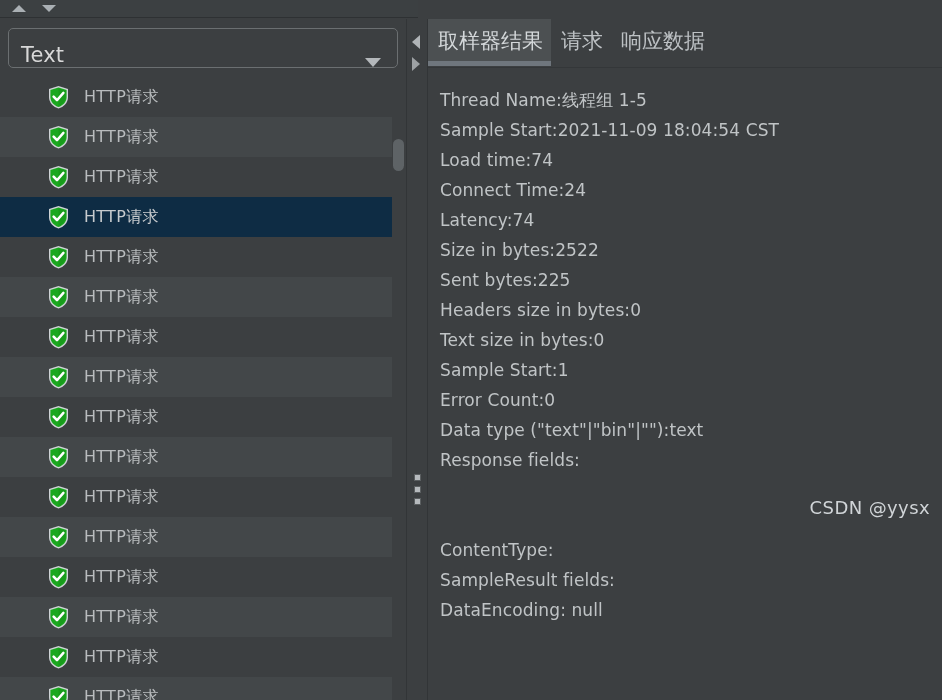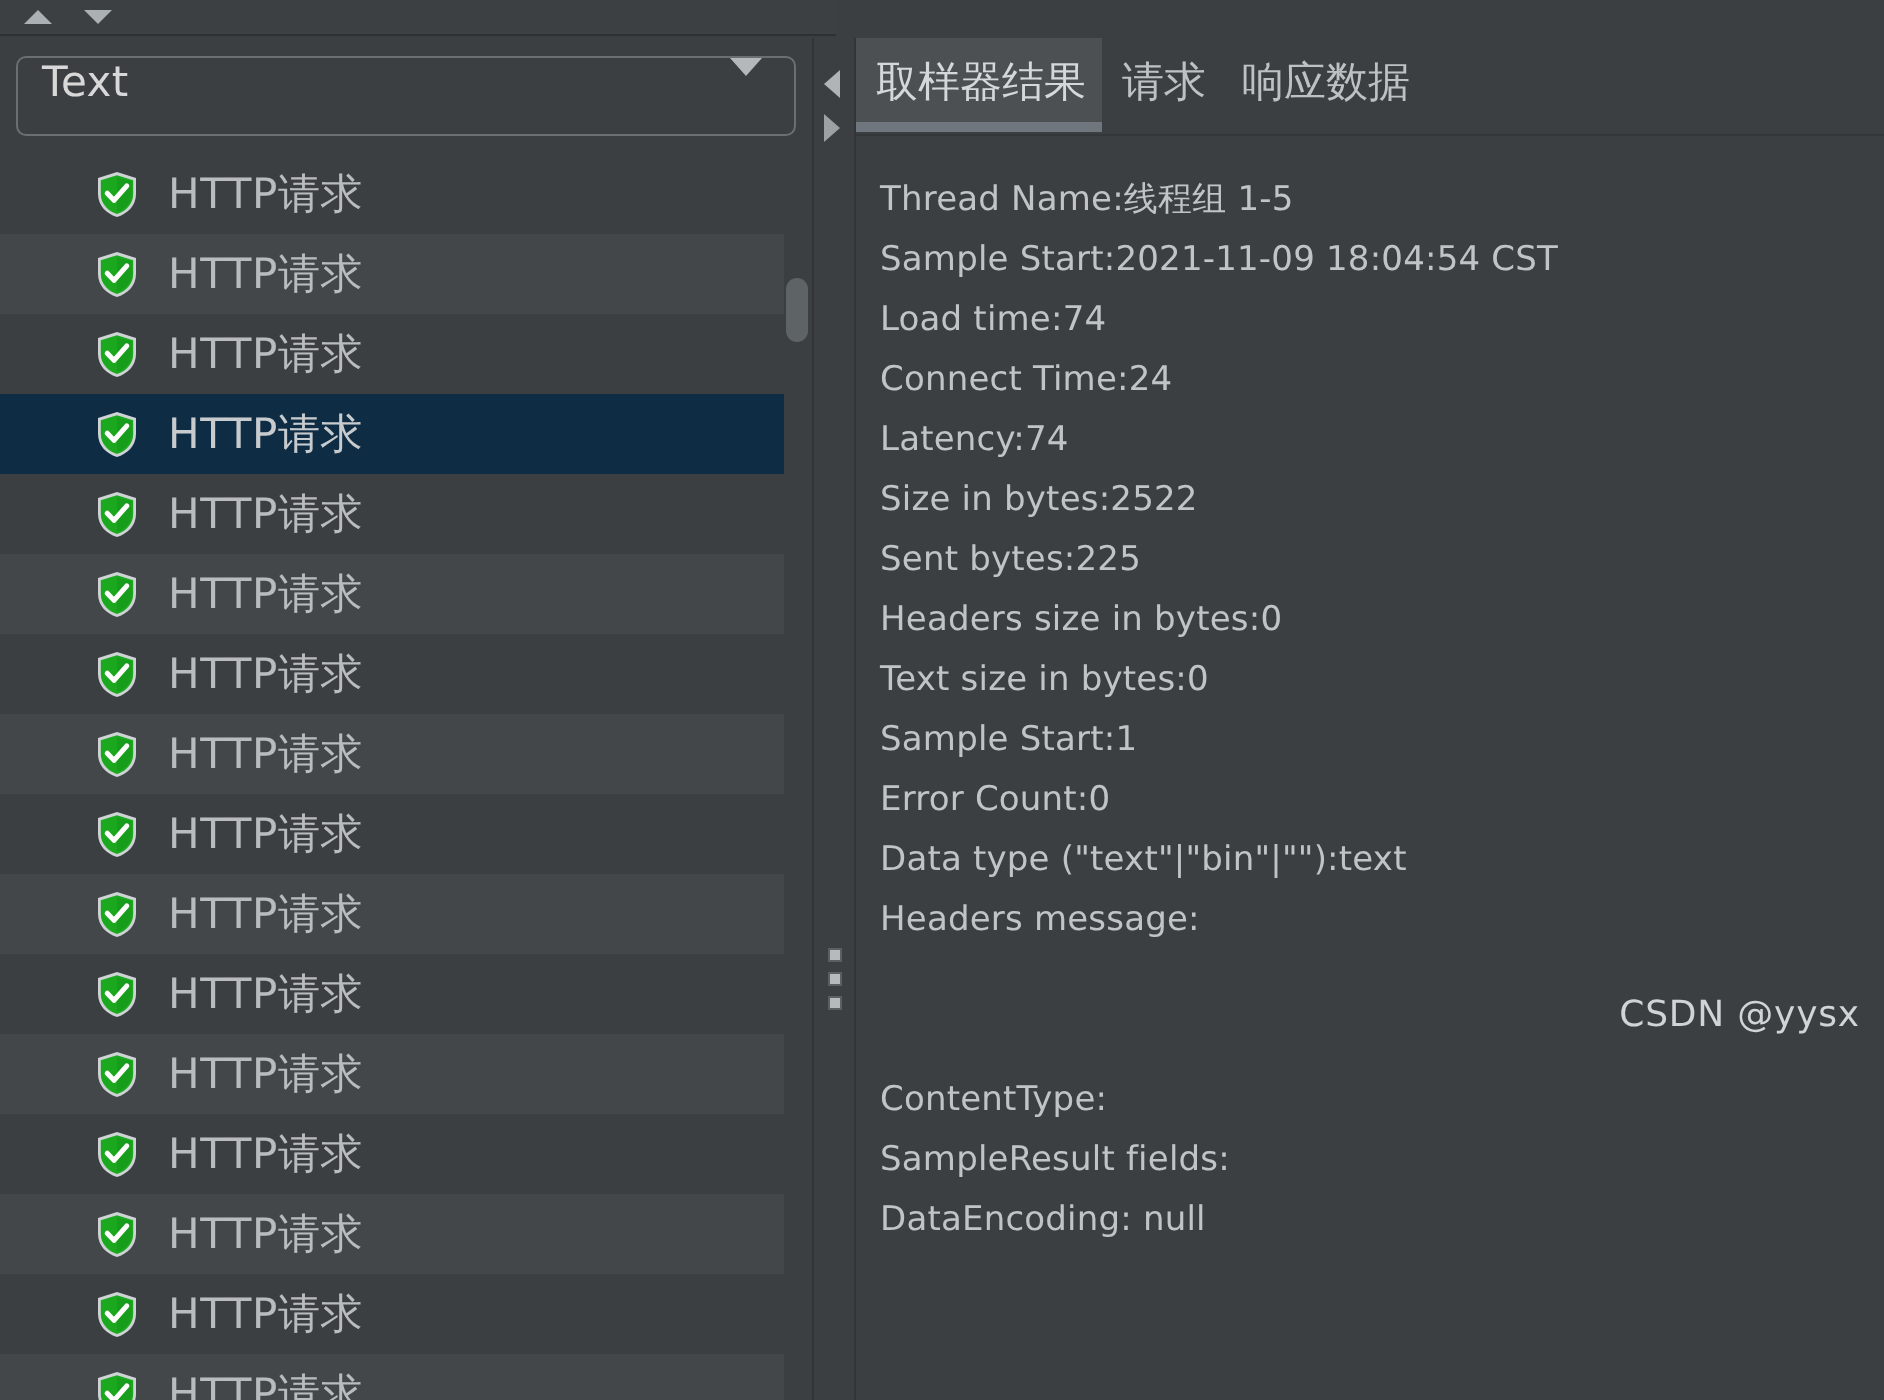--- a/index.html
+++ b/index.html
@@ -54,21 +54,21 @@
 
   .combo-wrap {
     position: absolute; left: 8px; top: 9px;
     width: 390px; height: 40px;
   }
   .combo {
     width: 100%; height: 100%;
     background: #3c3f41;
     border: 1px solid #6b6f71;
     border-radius: 5px;
-    display: flex; align-items: flex-start;
+    display: flex; align-items: flex-end;
     padding: 0 12px;
     cursor: pointer;
   }
   .combo-value {
     flex: 1;
     color: #d8d8d8;
     font-size: 21px;
     letter-spacing: .2px;
   }
   .combo-arrow {
@@ -97,21 +97,21 @@
   .shield {
     width: 23px; height: 24px;
     flex: 0 0 23px;
     position: relative;
     margin-right: 14px;
   }
   .shield svg { display: block; }
 
   .row-label {
     color: #b9bcbe;
-    font-size: 21px;
+    font-size: 16px;
     letter-spacing: .3px;
     white-space: nowrap;
   }
   .row.selected .row-label { color: #c7cbce; }
 
   
   .list-scroll-track {
     position: absolute; right: 0; top: 58px;
     width: 14px; height: 623px;
     background: #3c3f41;
@@ -463,21 +463,21 @@
         <div class="line">Load time:74</div>
         <div class="line">Connect Time:24</div>
         <div class="line">Latency:74</div>
         <div class="line">Size in bytes:2522</div>
         <div class="line">Sent bytes:225</div>
         <div class="line">Headers size in bytes:0</div>
         <div class="line">Text size in bytes:0</div>
         <div class="line">Sample Start:1</div>
         <div class="line">Error Count:0</div>
         <div class="line">Data type ("text"|"bin"|""):text</div>
-        <div class="line">Headers message:</div>
+        <div class="line">Response fields:</div>
         <div class="line blank">&nbsp;</div>
         <div class="line blank">&nbsp;</div>
         <div class="line">ContentType:</div>
         <div class="line">SampleResult fields:</div>
         <div class="line">DataEncoding: null</div>
       </div>
 
     <div class="watermark">CSDN @yysx</div>
   </div>
 

